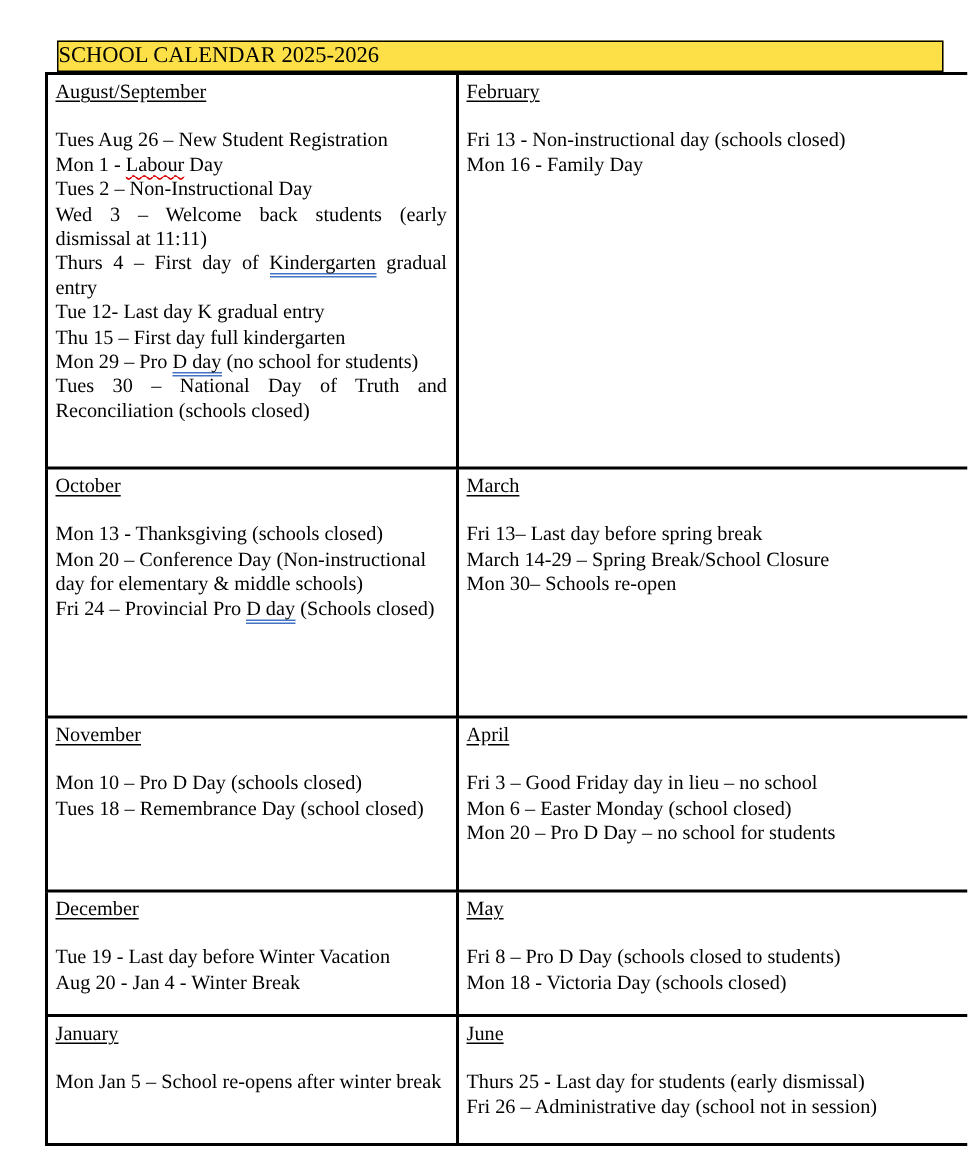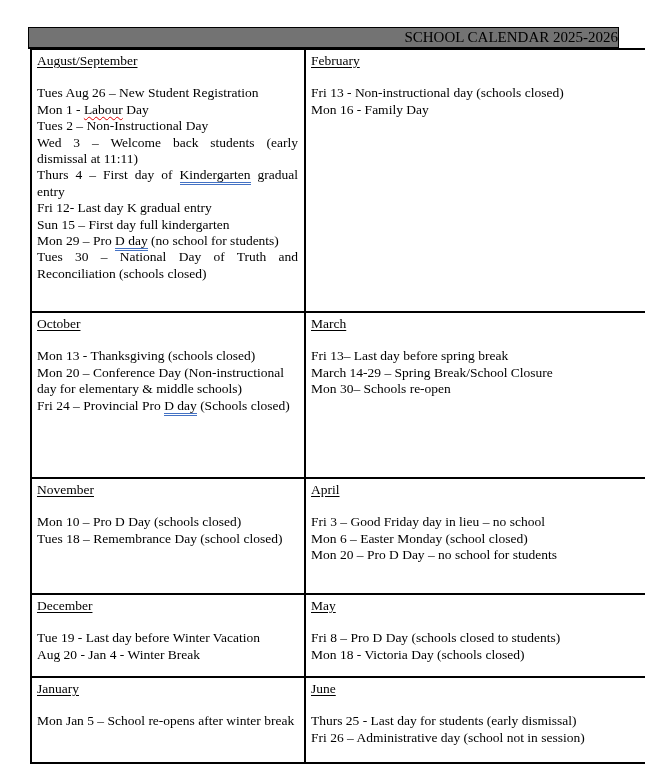--- a/index.html
+++ b/index.html
@@ -14,30 +14,30 @@
   }
   .page {
     position: relative;
     width: 645px;
     height: 779px;
     background: #ffffff;
     overflow: hidden;
   }
   .title-box {
     position: absolute;
-    left: 28px;
+    left: 38px;
     top: 27px;
     width: 589px;
     border: 1px solid #000;
     border-bottom-width: 2px;
-    text-align: right;
+    text-align: left;
     font-size: 15px;
     line-height: 17px;
     padding: 1px 0 1px 0;
-    background: #737373;
+    background: #fde047;
   }
   table.calendar {
     position: absolute;
     left: 30px;
     top: 48px;
     width: 602px;
     border-collapse: collapse;
     table-layout: fixed;
   }
   table.calendar td {
@@ -83,22 +83,22 @@
   <table class="calendar">
     <tbody>
         <tr>
           <td class="left justify">
             <div class="month-header">August/September</div>
             <p class="entry first">Tues Aug 26 – New Student Registration</p>
             <p class="entry">Mon 1 - <span class="spell-error">Labour</span> Day</p>
             <p class="entry">Tues 2 – Non-Instructional Day</p>
             <p class="entry">Wed 3 – Welcome back students (early dismissal at 11:11)</p>
             <p class="entry">Thurs 4 – First day of <span class="grammar-error">Kindergarten</span> gradual entry</p>
-            <p class="entry">Fri 12- Last day K gradual entry</p>
-            <p class="entry">Sun 15 – First day full kindergarten</p>
+            <p class="entry">Tue 12- Last day K gradual entry</p>
+            <p class="entry">Thu 15 – First day full kindergarten</p>
             <p class="entry">Mon 29 – Pro <span class="grammar-error">D day</span> (no school for students)</p>
             <p class="entry">Tues 30 – National Day of Truth and Reconciliation (schools closed)</p>
           </td>
           <td class="right">
             <div class="month-header">February</div>
             <p class="entry first">Fri 13 - Non-instructional day (schools closed)</p>
             <p class="entry">Mon 16 - Family Day</p>
           </td>
         </tr>
         <tr>

